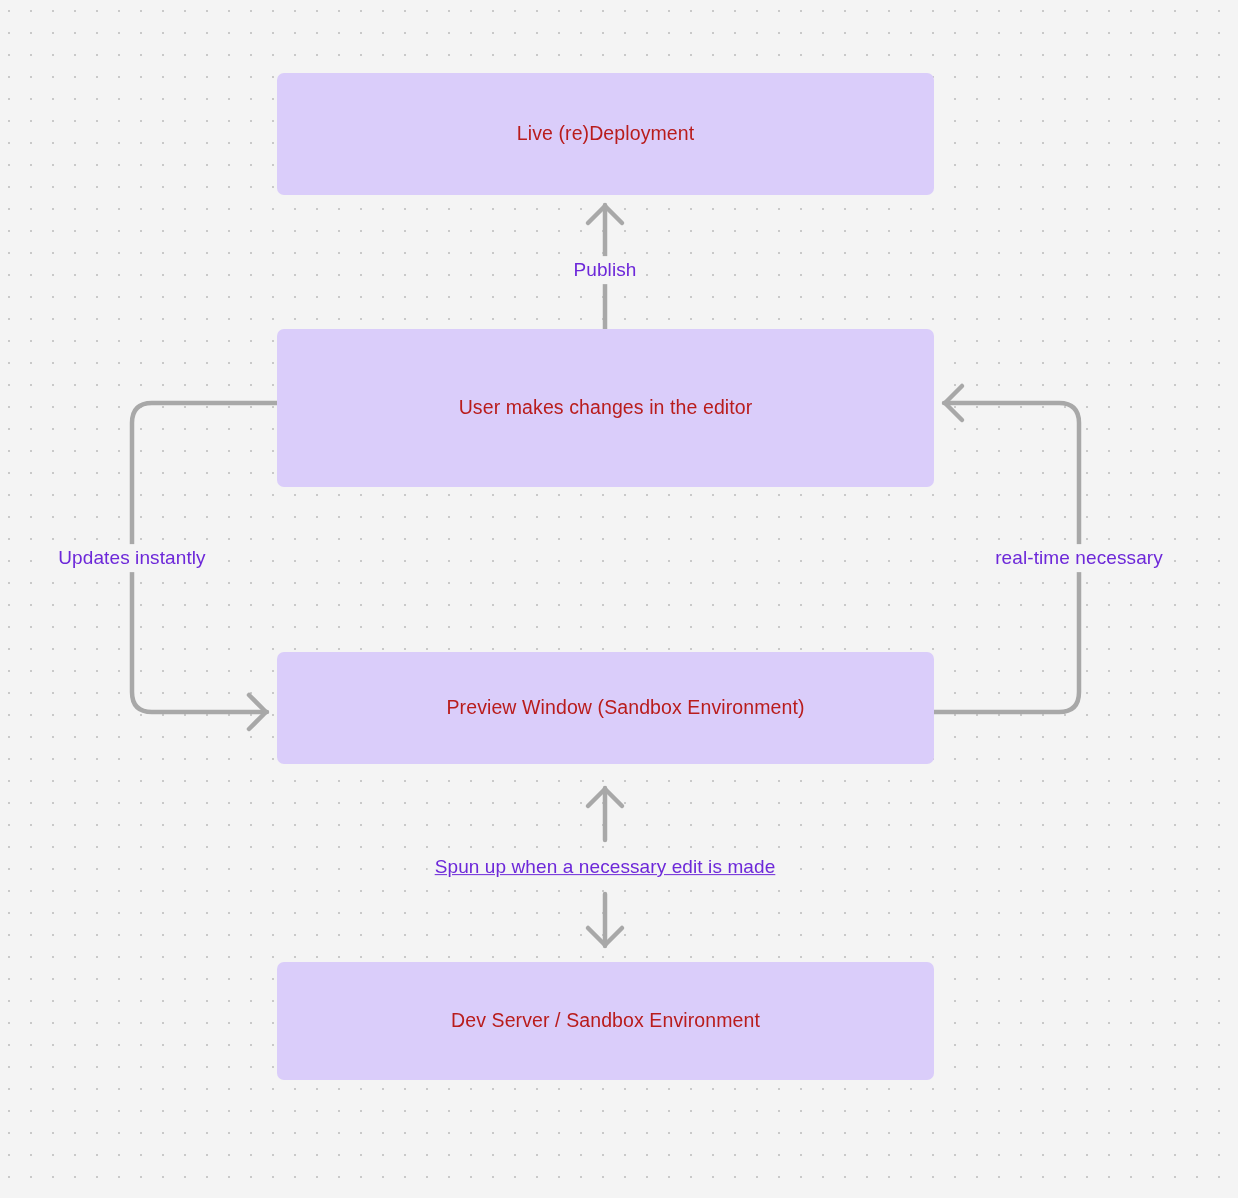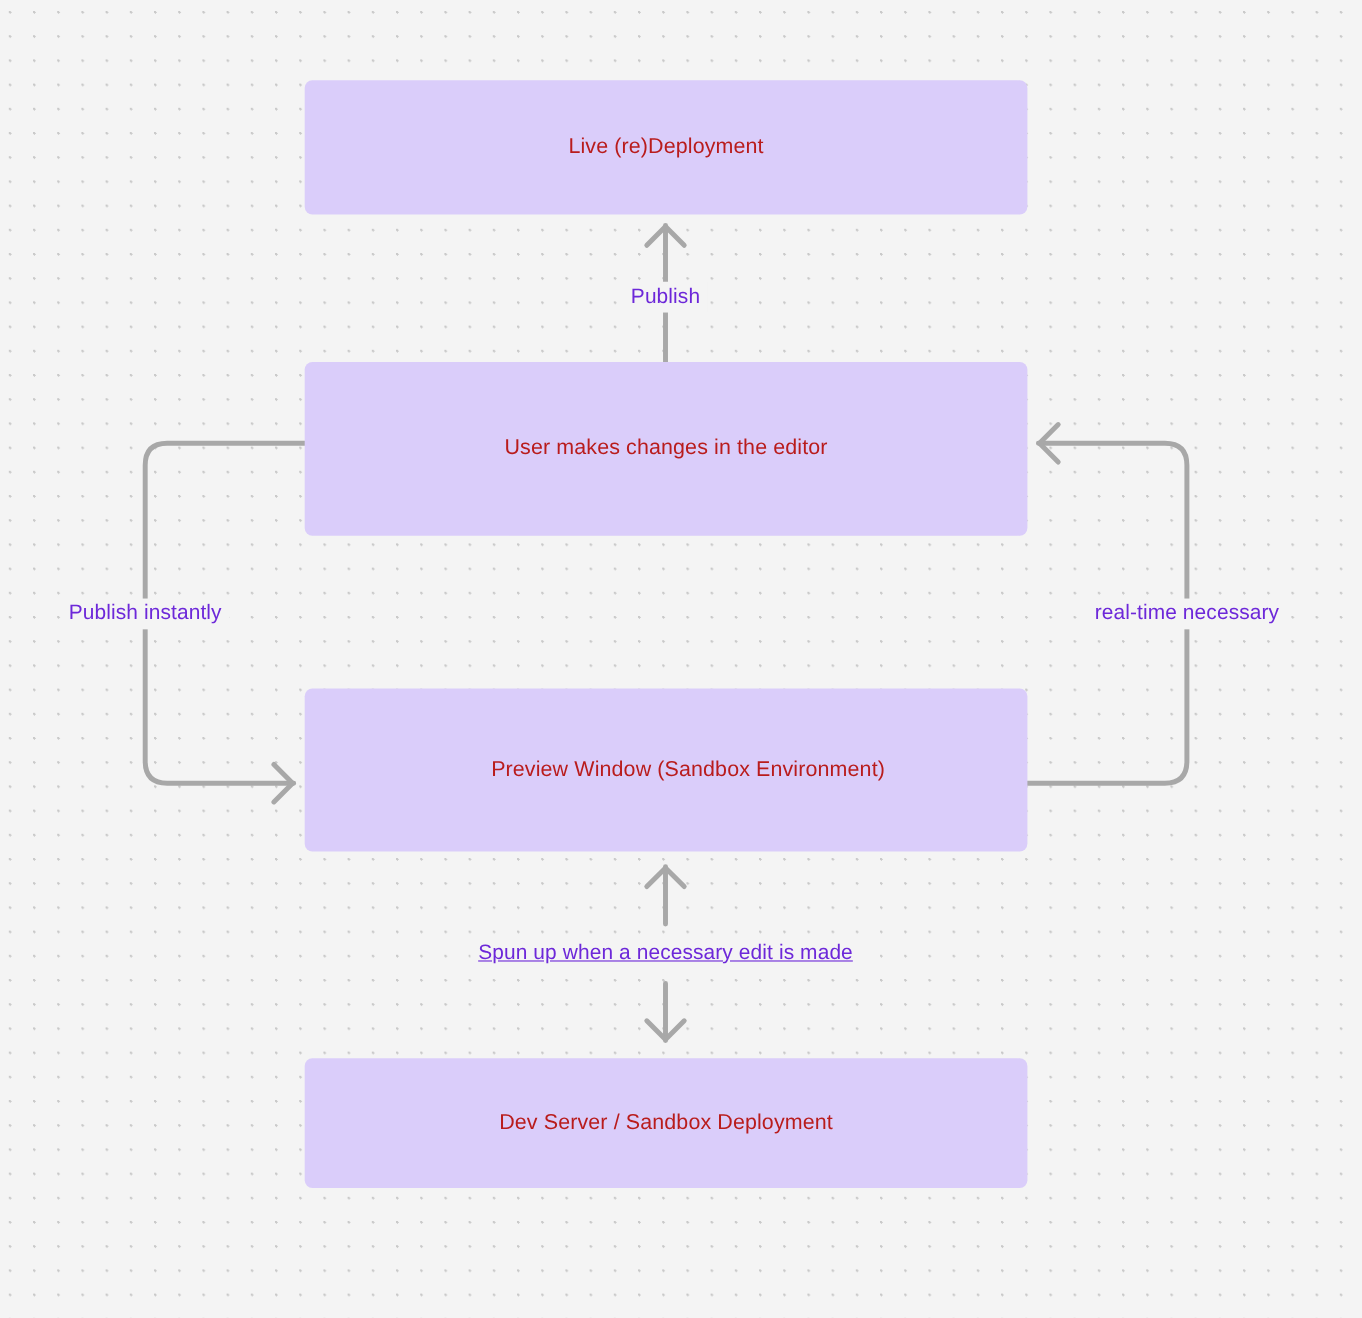--- a/index.html
+++ b/index.html
@@ -56,21 +56,21 @@
     letter-spacing: 0.1px;
     white-space: nowrap;
     background-color: #f4f4f4;
     padding: 2px 7px;
     transform: translate(-50%, -50%);
     line-height: 1.25;
   }
   
   #node-deploy   { left: 277px; top: 73px;  width: 657px; height: 122px; }
   #node-editor   { left: 277px; top: 329px; width: 657px; height: 158px; }
-  #node-preview  { left: 277px; top: 626px; width: 657px; height: 148px; padding-left: 40px; }
+  #node-preview  { left: 277px; top: 652px; width: 657px; height: 112px; padding-left: 40px; }
   #node-devserver{ left: 277px; top: 962px; width: 657px; height: 118px; }
   
   #label-publish        { left: 605px; top: 270px; }
   #label-updates        { left: 132px; top: 558px; }
   #label-realtime       { left: 1079px; top: 558px; }
   #label-spunup         { left: 605px; top: 867px; text-decoration: underline; }
 </style>
 </head>
 <body>
 
@@ -107,21 +107,21 @@
 
   <div class="node" id="node-editor">
     <span class="node-label">User makes changes in the editor</span>
   </div>
 
   <div class="node" id="node-preview">
     <span class="node-label">Preview Window (Sandbox Environment)</span>
   </div>
 
   <div class="node" id="node-devserver">
-    <span class="node-label">Dev Server / Sandbox Deployment</span>
+    <span class="node-label">Dev Server / Sandbox Environment</span>
   </div>
 
   <div class="edge-label" id="label-publish">Publish</div>
-  <div class="edge-label" id="label-updates">Publish instantly</div>
+  <div class="edge-label" id="label-updates">Updates instantly</div>
   <div class="edge-label" id="label-realtime">real-time necessary</div>
   <div class="edge-label" id="label-spunup">Spun up when a necessary edit is made</div>
 
 </div>
 
 </body></html>

